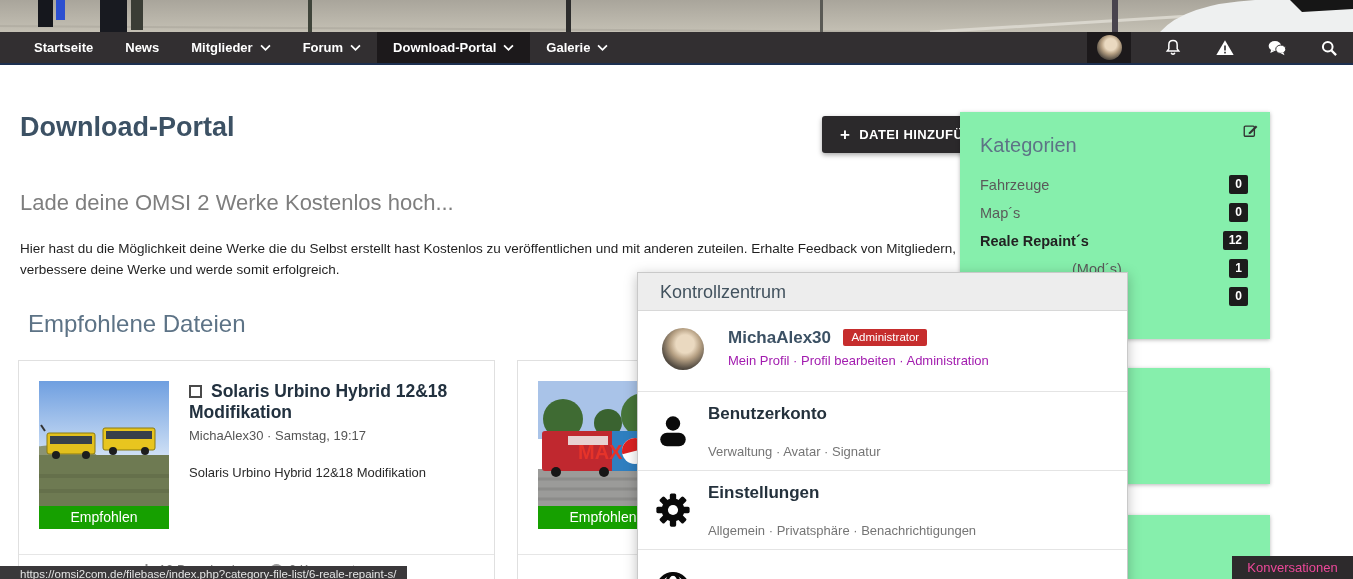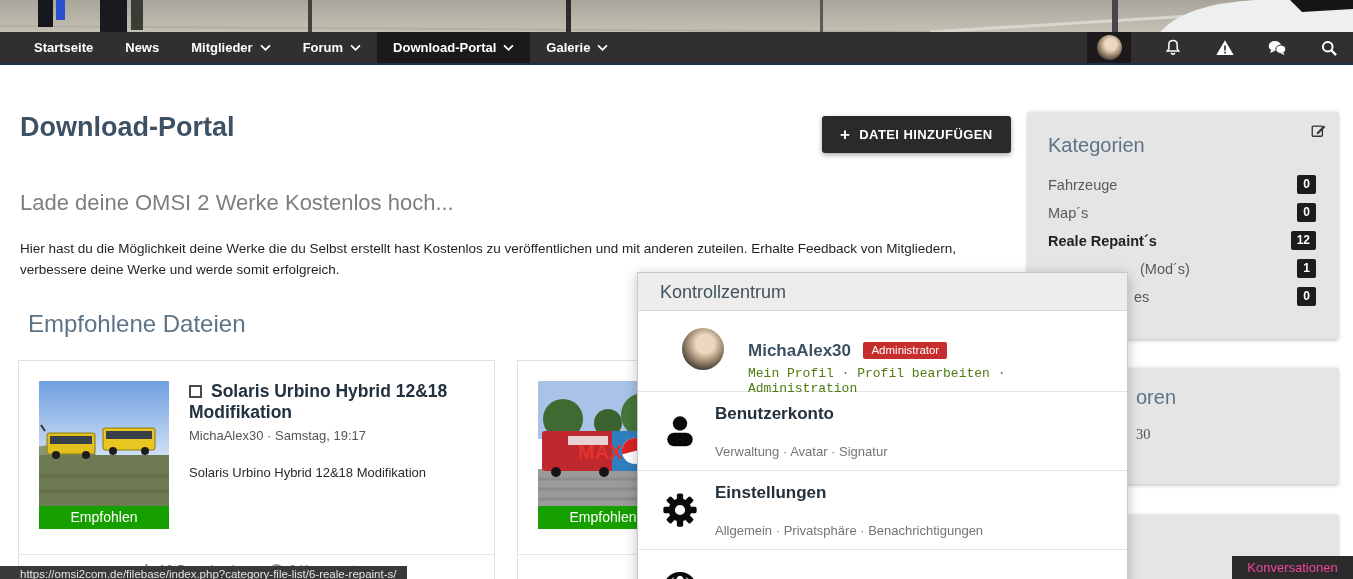--- a/index.html
+++ b/index.html
@@ -56,51 +56,51 @@
   .chk { display:inline-block; width:13px; height:13px; border:2px solid #4a4a4a; margin-right:9px;
     vertical-align:-1px; cursor:pointer; }
   .card-meta { font-size:13px; color:#555; margin-top:5px; }
   .card-desc { font-size:13px; color:#2a2a2a; margin-top:22px; }
   .card-footer { position:absolute; left:0; top:193px; width:100%; border-top:1px solid #e6e6e6;
     padding-top:7px; text-align:center; font-size:13px; color:#7a7a7a; }
   .card-footer .f-item { display:inline-flex; align-items:center; gap:5px; margin:0 12px; }
   .card-footer svg { width:15px; height:15px; }
 
   
-  .side-box { position:absolute; left:1028px; width:310px; background:#e5e5e5;
+  .side-box { position:absolute; left:960px; width:310px; background:#86efac;
     box-shadow:0 1px 4px rgba(0,0,0,.28); }
   .box-cat { top:112px; height:227px; }
   .box-authors { top:368px; height:116px; }
   .box-extra { top:515px; height:64px; }
   .box-h { font-size:20px; font-weight:300; color:#5d7386; padding:22px 20px 14px; }
   .edit-ico { position:absolute; top:10px; right:10px; width:18px; height:18px; cursor:pointer; }
   .cat-row { position:relative; height:28px; line-height:28px; padding:0 22px 0 20px;
     font-size:14.5px; color:#5a5a5a; cursor:pointer; }
   .cat-row.active { color:#222; font-weight:bold; }
   .cat-badge { position:absolute; right:22px; top:4px; background:#1c1c1c; color:#fff;
     font-size:12px; font-weight:bold; line-height:19px; min-width:12px; padding:0 6px;
     text-align:center; border-radius:2px; }
   .frag-h { position:absolute; left:108px; top:18px; font-size:20px; font-weight:300; color:#5d7386; }
   .frag-t { position:absolute; left:108px; top:58px; font-size:14.5px; color:#555;font-family:Liberation Serif, serif; }
 
   
   .dropdown { position:absolute; left:637px; top:272px; width:491px; height:340px; background:#fff;
     border:1px solid #c9c9c9; box-shadow:0 3px 12px rgba(0,0,0,.25); z-index:50; }
   .dd-header { height:38px; line-height:38px; background:#ededed; border-bottom:1px solid #d8d8d8;
     font-size:18px; color:#42525e; padding-left:22px; }
-  .dd-user { position:relative; height:80px; padding:30px 22px 0 24px;margin-left:20px; }
+  .dd-user { position:relative; height:80px; padding:17px 22px 0 24px; }
   .avatar-lg { position:absolute; left:24px; top:17px; width:42px; height:42px; border-radius:50%;
     background:radial-gradient(circle at 55% 38%, #ead9c0 0 26%, #b7a184 44%, #564e44 70%, #26221f 100%);
     cursor:pointer; }
   .dd-user-main { margin-left:66px; }
   .dd-name { font-size:17px; font-weight:bold; color:#3c5164; cursor:pointer; display:inline-block; }
   .role-badge { display:inline-block; background:#c62d2d; color:#fff; font-size:11.5px;
     padding:2px 8px 3px; border-radius:2px; margin-left:8px; vertical-align:2px; cursor:pointer; }
-  .dd-links { font-size:13px; color:#4d7c0f; margin-top:5px; cursor:pointer;font-family:Liberation Mono, monospace; }
-  .dd-row { display:flex; border-top:1px solid #e4e4e4; height:79px; align-items:center; cursor:pointer;padding-left:7px; }
+  .dd-links { font-size:13px; color:#a21caf; margin-top:5px; cursor:pointer; }
+  .dd-row { display:flex; border-top:1px solid #e4e4e4; height:79px; align-items:center; cursor:pointer; }
   .dd-ico { width:70px; display:flex; justify-content:center; }
   .dd-title { font-size:17px; font-weight:bold; color:#24313c; }
   .dd-sub { font-size:13px; color:#757575; margin-top:20px; }
 
   
   .status-url { position:absolute; left:0; top:566px; width:407px; height:13px; background:#3a383a;
     color:#e4e4e4; font-size:11.5px; padding:2px 20px; white-space:nowrap; overflow:hidden; }
 
   
   .conv-btn { position:absolute; left:1232px; top:556px; width:121px; height:23px; background:#2d2a2c;

